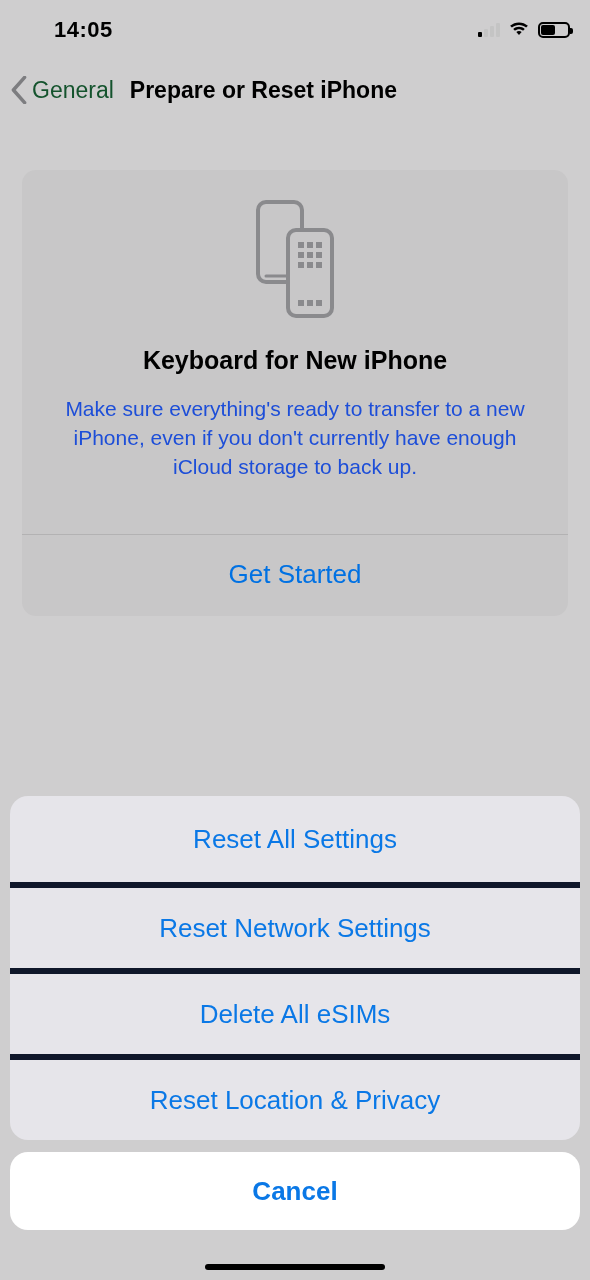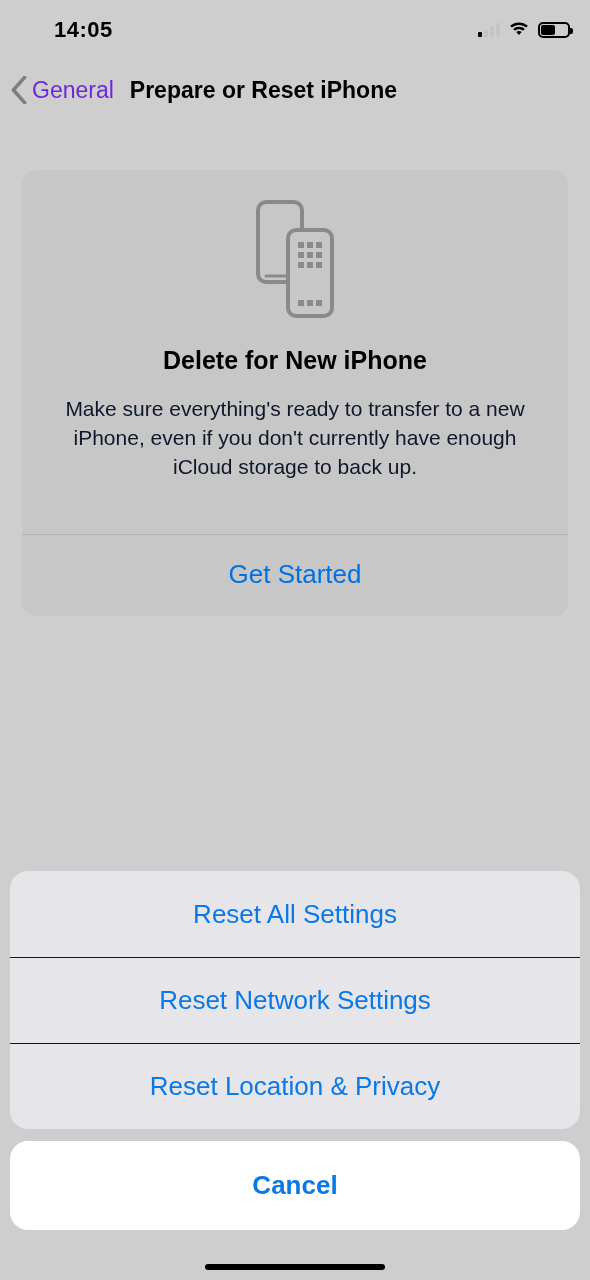--- a/index.html
+++ b/index.html
@@ -52,21 +52,21 @@
 
   
   .nav-header {
     height: 60px;
     display: flex;
     align-items: center;
     padding: 0 10px;
     gap: 6px;
   }
   .back-chevron { width: 18px; height: 28px; color: #7d7d80; }
-  .back-label { font-size: 23px; color: #6d28d9; }
+  .back-label { font-size: 23px; color: #14532d; }
   .nav-title { font-size: 23px; font-weight: 600; color: #000; margin-left: 10px; }
 
   
   .prepare-card {
     margin: 50px 22px 0;
     border-radius: 14px;
     background: #c8c7c8;
     overflow: hidden;
   }
   .card-body {
@@ -80,21 +80,21 @@
   }
   .card-title {
     font-size: 25px;
     font-weight: 600;
     color: #000;
     margin-bottom: 20px;
   }
   .card-desc {
     font-size: 21px;
     line-height: 1.38;
-    color: #0f172a;
+    color: #1d4ed8;
     padding: 0 4px;
   }
   .card-divider {
     height: 1px; background: #b3b2b3;
     margin: 28px 0 0;
   }
   .card-action {
     padding: 24px 0 26px;
     text-align: center;
     color: #0071e3;
@@ -122,26 +122,26 @@
     border-radius: 18px;
     overflow: hidden;
   }
   .sheet-item {
     height: 86px;
     display: flex;
     align-items: center;
     justify-content: center;
     font-size: 26px;
     color: #0a78e6;
-    border-top: 1px solid #0f172a;
+    border-top: 6px solid #0f172a;
   }
   .sheet-item:first-child { border-top: none; }
   .cancel-btn {
     margin-top: 12px;
-    height: 89px;
+    height: 78px;
     background: #fff;
     border-radius: 18px;
     display: flex;
     align-items: center;
     justify-content: center;
     font-size: 26px;
     font-weight: 600;
     color: #0a78e6;
   }
 
@@ -206,31 +206,32 @@
             <rect x="66" y="52" width="6" height="6"></rect>
           <rect x="48" y="62" width="6" height="6"></rect>
             <rect x="57" y="62" width="6" height="6"></rect>
             <rect x="66" y="62" width="6" height="6"></rect>
           <rect x="48" y="100" width="6" height="6"></rect>
             <rect x="57" y="100" width="6" height="6"></rect>
             <rect x="66" y="100" width="6" height="6"></rect>
         </g>
       </svg>
     </div>
-    <div class="card-title">Delete for New iPhone</div>
+    <div class="card-title">Keyboard for New iPhone</div>
     <div class="card-desc">Make sure everything's ready to transfer to a new iPhone, even if you don't currently have enough iCloud storage to back up.</div>
   </div>
   <div class="card-divider"></div>
   <div class="card-action">Get Started</div>
 </div>
 
 <div class="bg-reset-text">Reset</div>
 
 <div class="action-sheet">
   <div class="sheet-group">
     <div class="sheet-item">Reset All Settings</div>
     <div class="sheet-item">Reset Network Settings</div>
+    <div class="sheet-item">Delete All eSIMs</div>
     <div class="sheet-item">Reset Location &amp; Privacy</div>
   </div>
   <div class="cancel-btn">Cancel</div>
 </div>
 
 <div class="home-indicator"></div>
 
 </body></html>

